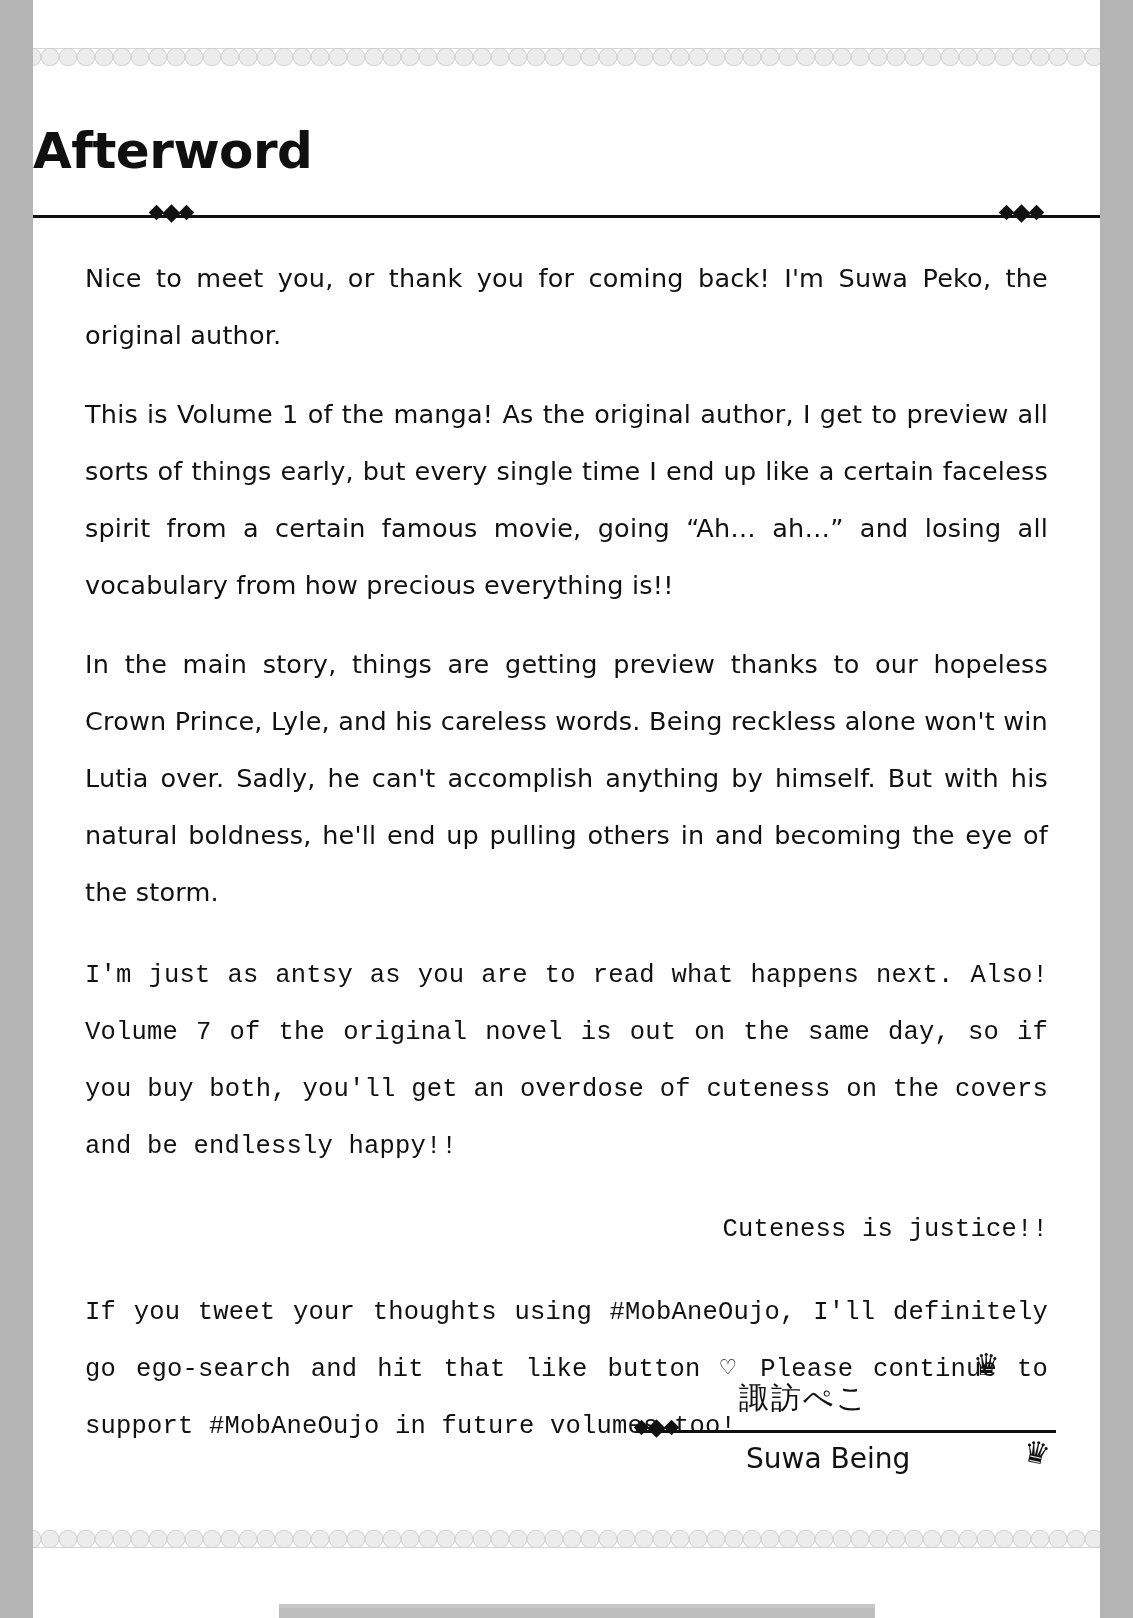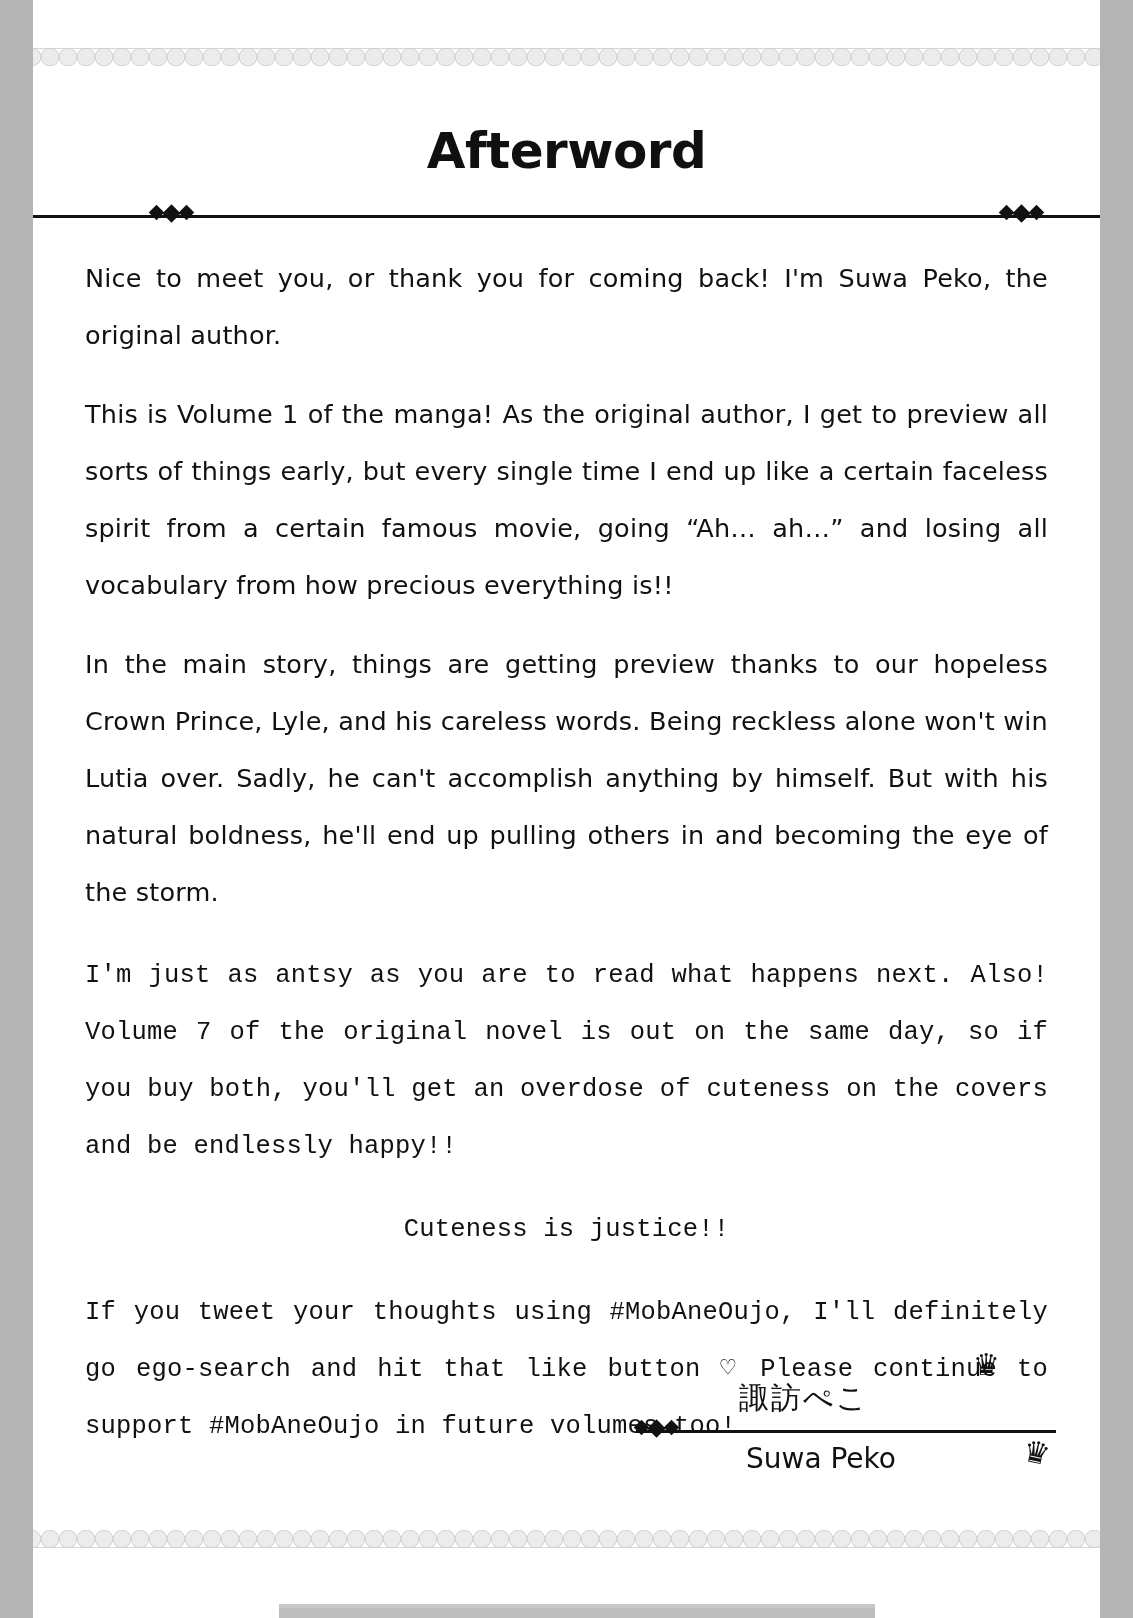--- a/index.html
+++ b/index.html
@@ -59,21 +59,20 @@
   .lace.bottom .hairline { bottom: 0; }
 
   .content {
     position: absolute;
     left: 0;
     top: 100px;
     width: 100%;
   }
 
   .title {
-    text-align: center;
     font-family: "DejaVu Sans", sans-serif;
     font-weight: bold;
     font-size: 50px;
     letter-spacing: -0.5px;
     color: #101010;
     margin: 22px 0 26px 0;
   }
 
   
   .rule {
@@ -112,21 +111,21 @@
   .para {
     font-family: "DejaVu Sans", sans-serif;
     font-size: 25.5px;
     line-height: 57px;
     letter-spacing: 0.2px;
     margin: 0 0 22px 0;
     text-align: justify;
     text-justify: inter-word;
   }
   .para.gap-before { margin-top: 26px; font-family: Liberation Mono, monospace; }
-  .para.nojust { text-align: center; }
+  .para.nojust { text-align: right; }
 
   .signature {
     position: absolute;
     right: 44px;
     bottom: 120px;
     width: 420px;
     height: 140px;
   }
   .sig-rule {
     position: absolute;
@@ -234,21 +233,21 @@
   </div>
 
   <div class="signature">
     <div class="sig-rule"></div>
     <div class="sig-diamonds">
       <span class="diamond sm"></span>
       <span class="diamond"></span>
       <span class="diamond sm"></span>
     </div>
     <div class="sig-jp">諏訪ぺこ</div>
-    <div class="sig-en">Suwa Peko</div>
+    <div class="sig-en">Suwa Being</div>
     <span class="crown one">♛</span>
     <span class="crown two">♛</span>
   </div>
 
   <div class="lace bottom">
     <div class="hairline"></div>
     <div class="scallops"></div>
   </div>
 
   <div class="footer-marks">

